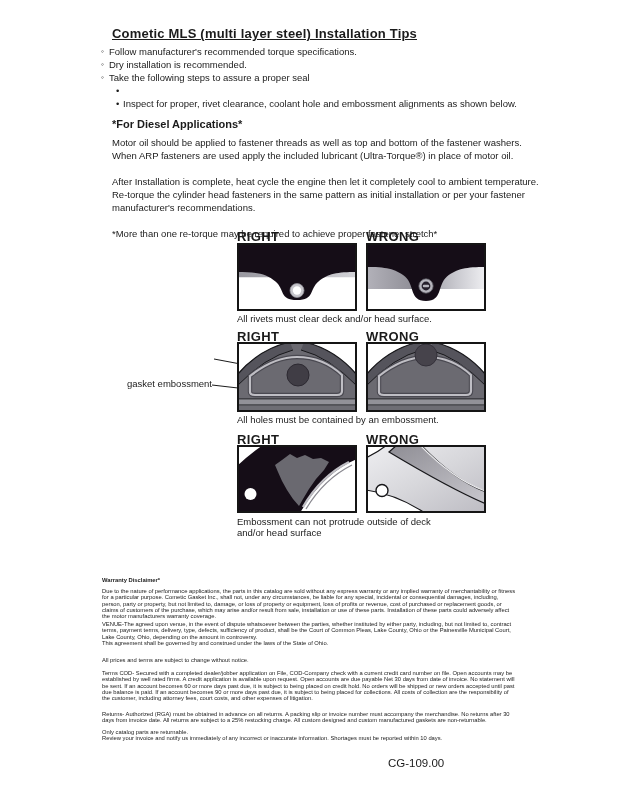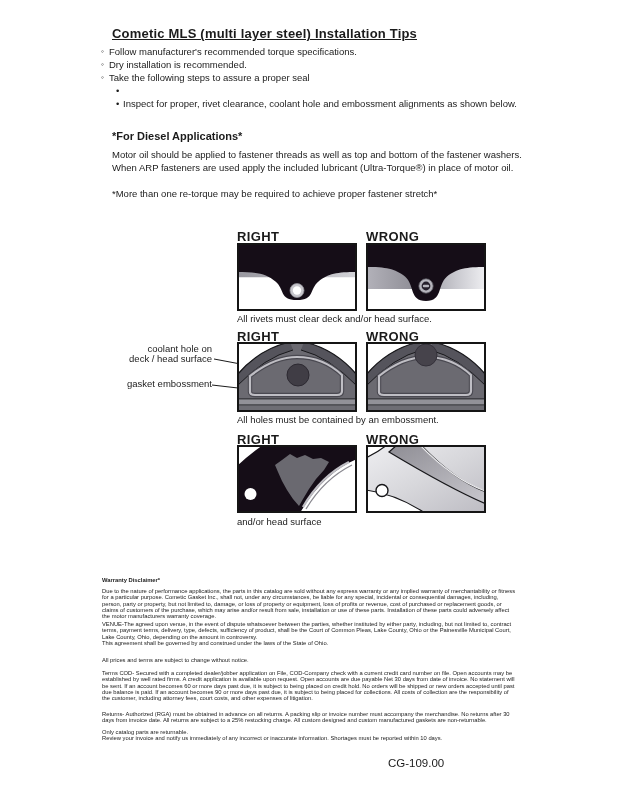--- a/index.html
+++ b/index.html
@@ -12,21 +12,21 @@
     position:absolute; left:112px; top:26px;
     font-size:13px; font-weight:bold; text-decoration:underline; letter-spacing:.2px;
   }
   .bullets { position:absolute; left:101px; top:45px; width:480px; font-size:9.5px; }
   .b-line { display:flex; line-height:13px; }
   .b-line .mk { width:8px; font-size:8.5px; }
   .b-sub { padding-left:15px; }
   .b-sub .mk { width:7px; font-size:9.5px; }
 
   .diesel { position:absolute; left:112px; top:118px; width:432px; font-size:9.5px; line-height:13px; }
-  .diesel h2 { font-size:11px; font-weight:bold; margin-bottom:5px;margin-top:12px; }
+  .diesel h2 { font-size:11px; font-weight:bold; margin-bottom:5px; }
   .diesel p { margin-bottom:13px; }
 
   .dg-header { position:absolute; width:120px; text-align:left; font-size:13px; font-weight:bold; letter-spacing:.4px; }
   .panel { position:absolute; width:120px; }
   .caption { position:absolute; left:237px; font-size:9.5px; line-height:11px; }
 
   .lbl { position:absolute; width:114px; text-align:right; font-size:9.5px; line-height:9.5px; }
   .leader { position:absolute; left:210px; top:348px; pointer-events:none; }
 
   .fine { position:absolute; left:102px; width:416px; font-size:5.8px; line-height:6.3px; color:#222; white-space:pre-line; }
@@ -58,20 +58,21 @@
       </div>
     <div class="b-line b-sub">
         <span class="mk">•</span>
         <span>Inspect for proper, rivet clearance, coolant hole and embossment alignments as shown below.</span>
       </div>
   </div>
 
   <div class="diesel">
     <h2>*For Diesel Applications*</h2>
     <p>Motor oil should be applied to fastener threads as well as top and bottom of the fastener washers. When ARP fasteners are used apply the included lubricant (Ultra-Torque®) in place of motor oil.</p>
+    <p>After Installation is complete, heat cycle the engine then let it completely cool to ambient temperature. Re-torque the cylinder head fasteners in the same pattern as initial installation or per your fastener manufacturer's recommendations.</p>
     <p>*More than one re-torque may be required to achieve proper fastener stretch*</p>
   </div>
 
   <div class="dg-header" style="left:237px; top:229px;">RIGHT</div>
   <div class="dg-header" style="left:366px; top:229px;">WRONG</div>
 
   <svg class="panel" style="left:237px; top:243px;" width="120" height="68" viewBox="0 0 120 68">
     <defs>
       <linearGradient id="gA" x1="0" y1="0" x2="1" y2="0">
         <stop offset="0" stop-color="#97969e"></stop>
@@ -104,24 +105,20 @@
     <circle cx="60" cy="43" r="4.4" fill="#241e2a"></circle>
     <rect x="56.8" y="41.8" width="6.4" height="2.4" rx="1.2" fill="#b5b4bc"></rect>
     <rect x="1" y="1" width="118" height="66" fill="none" stroke="#151515" stroke-width="2"></rect>
   </svg>
 
   <div class="caption" style="top:313px;">All rivets must clear deck and/or head surface.</div>
 
   <div class="dg-header" style="left:237px; top:329px;">RIGHT</div>
   <div class="dg-header" style="left:366px; top:329px;">WRONG</div>
 
-  <div class="lbl" style="left:98px; top:344px;">
-    <div>coolant hole on</div>
-    <div>deck / head surface</div>
-  </div>
   <div class="lbl" style="left:98px; top:379px;">gasket embossment</div>
 
   <svg class="leader" width="110" height="50" viewBox="0 0 110 50">
     <line x1="4" y1="11" x2="89" y2="27" stroke="#1b1b1b" stroke-width="1"></line>
     <line x1="2" y1="37" x2="54" y2="43" stroke="#1b1b1b" stroke-width="1"></line>
   </svg>
 
   <svg class="panel" style="left:237px; top:342px;" width="120" height="70" viewBox="0 0 120 70">
     <rect x="0" y="0" width="120" height="70" fill="#ffffff"></rect>
     <path d="M53,0 Q22,7 0,33 L0,70 L120,70 L120,33 Q98,7 67,0 Z" fill="#6b6a71"></path>
@@ -189,20 +186,21 @@
     </defs>
     <rect x="0" y="0" width="120" height="68" fill="#ffffff"></rect>
     <path d="M21,0 H120 V68 H59 Q30,49 0,45 V13 Q12,7 21,0 Z" fill="url(#gF1)" stroke="#17171a" stroke-width="1.2"></path>
     <path d="M31,0 H55 Q88,35 120,47 V59 Q83,43 23,7 Z" fill="url(#gF2)" stroke="#17171a" stroke-width="1.2"></path>
     <path d="M55,1 Q87,34 119,46" stroke="#e9e9ec" stroke-width="1.2" fill="none"></path>
     <circle cx="16" cy="45.5" r="6" fill="#ffffff" stroke="#17171a" stroke-width="1.4"></circle>
     <rect x="1" y="1" width="118" height="66" fill="none" stroke="#151515" stroke-width="2"></rect>
   </svg>
 
   <div class="caption" style="top:516px;">
+    <div>Embossment can not protrude outside of deck</div>
     <div>and/or head surface</div>
   </div>
 
   <div class="fine fine-h" style="top:577px;">Warranty Disclaimer*</div>
   <div class="fine" style="top:588px;">Due to the nature of performance applications, the parts in this catalog are sold without any express warranty or any implied warranty of merchantability or fitness for a particular purpose.  Cometic Gasket Inc., shall not, under any circumstances, be liable for any special, incidental or consequential damages, including, person, party or property, but not limited to, damage, or loss of property or equipment, loss of profits or revenue, cost of purchased or replacement goods, or claims of customers of the purchase, which may arise and/or result from sale, installation or use of these parts.  Installation of these parts could adversely affect the motor manufacturers warranty coverage.</div>
   <div class="fine" style="top:621px;">VENUE-The agreed upon venue, in the event of dispute whatsoever between the parties, whether instituted by either party, including, but not limited to, contract terms, payment terms, delivery, type, defects, sufficiency of product, shall be the Court of Common Pleas, Lake County, Ohio or the Painesville Municipal Court, Lake County, Ohio, depending on the amount in controversy.
 This agreement shall be governed by and construed under the laws of the State of Ohio.</div>
   <div class="fine" style="top:657px;">All prices and terms are subject to change without notice.</div>
   <div class="fine" style="top:670px;">Terms COD- Secured with a completed dealer/jobber application on File, COD-Company check with a current credit card number on file.  Open accounts may be established by well rated firms.  A credit application is available upon request.  Open accounts are due payable Net 30 days from date of invoice.  No statement will be sent.  If an account becomes 60 or more days past due, it is subject to being placed on credit hold.  No orders will be shipped or new orders accepted until past due balance is paid.  If an account becomes 90 or more days past due, it is subject to being placed for collections.  All costs of collection are the responsibility of the customer, including attorney fees, court costs, and other expenses of litigation.</div>
   <div class="fine" style="top:711px;">Returns- Authorized (RGA) must be obtained in advance on all returns.  A packing slip or invoice number must accompany the merchandise.  No returns after 30 days from invoice date.  All returns are subject to a 25% restocking charge.  All custom designed and custom manufactured gaskets are non-returnable.</div>

